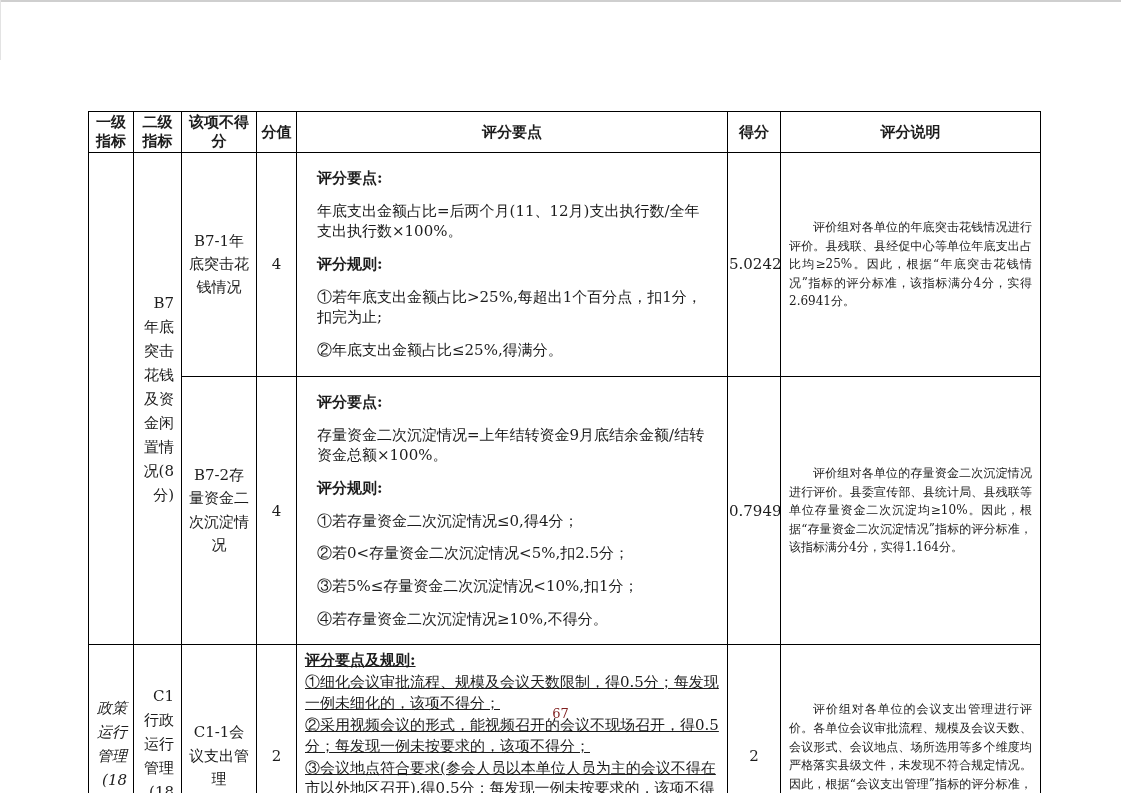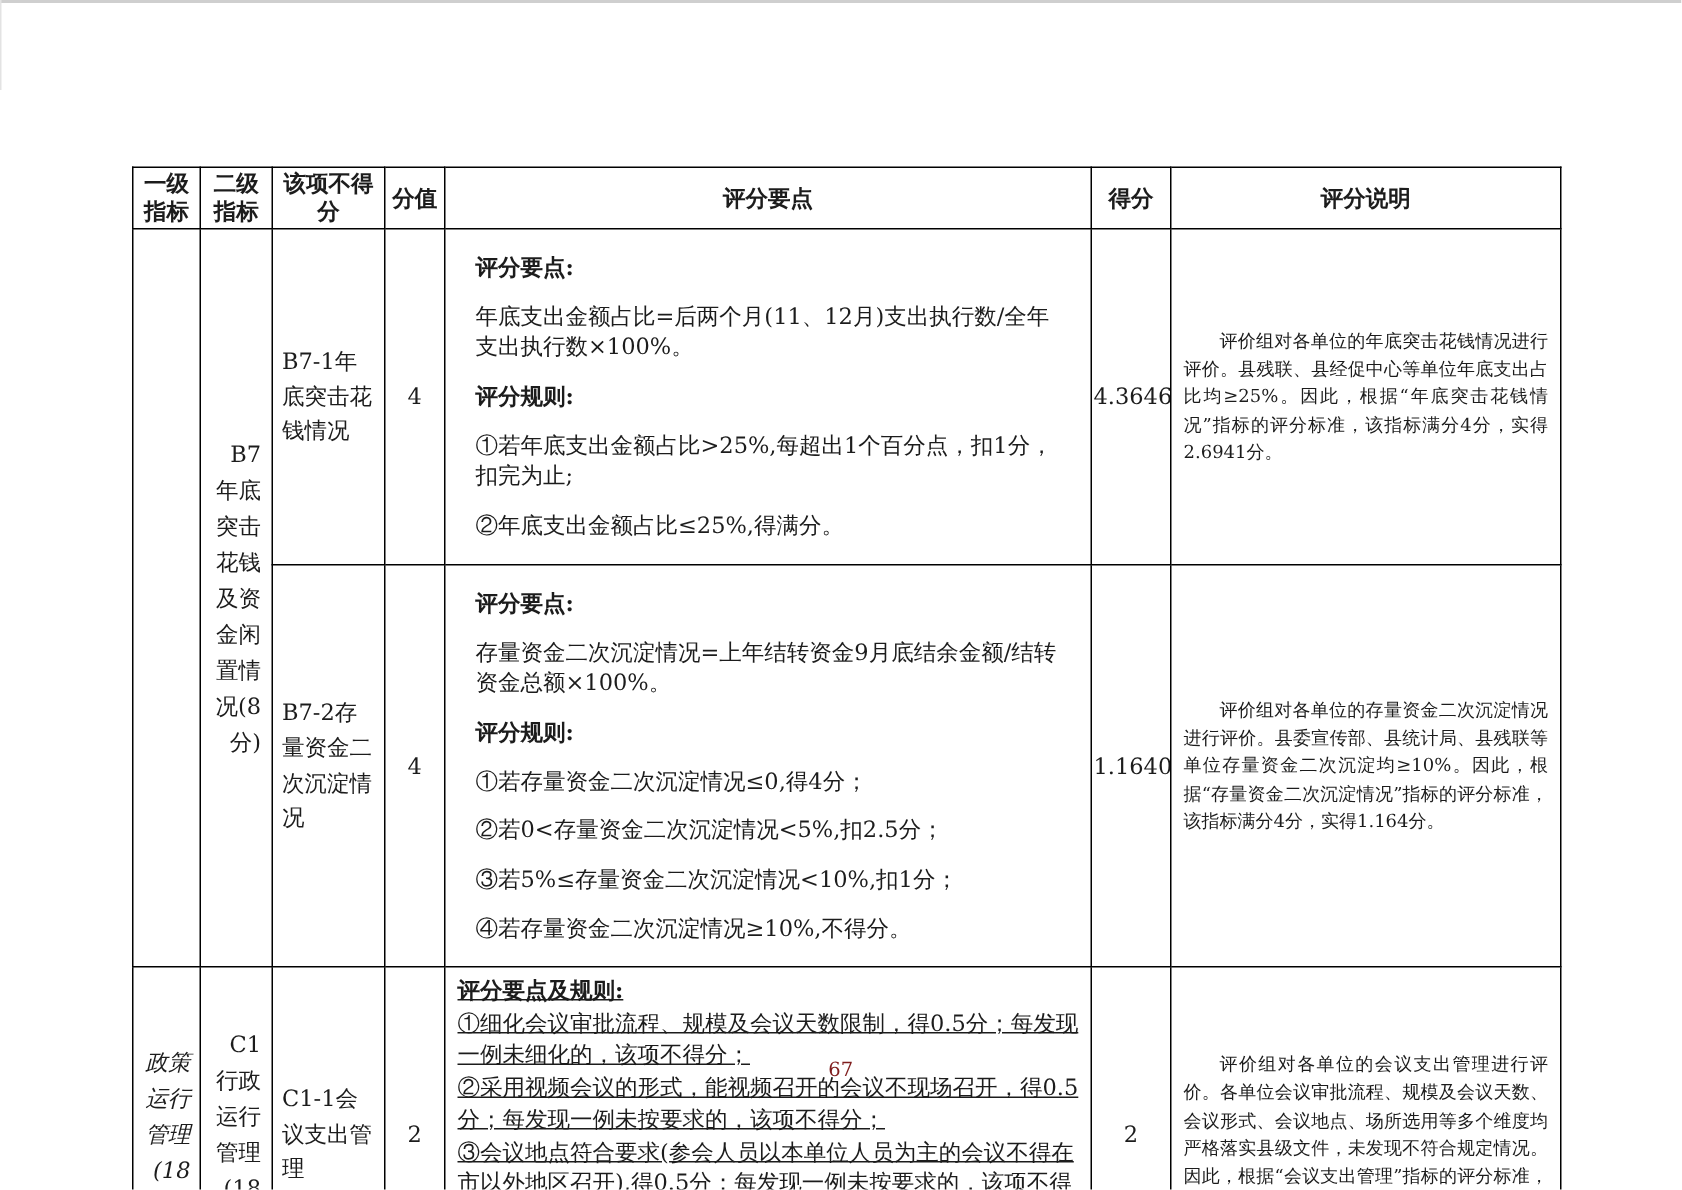--- a/index.html
+++ b/index.html
@@ -30,21 +30,21 @@
   }
   tr.row1{height:158px;}
   tr.row2{height:172px;}
   tr.row3{height:172px;}
 
   td.cell-l1, td.cell-l2{
     text-align:right;padding:2px 7px;line-height:1.6;font-size:15.5px;
   }
   td.cell-l1{padding:3px 6px;font-style:italic;}
   td.cell-l3{
-    text-align:left;padding:2px 6px;line-height:1.55;font-size:15.5px;margin-top:40px;
+    text-align:center;padding:2px 6px;line-height:1.55;font-size:15.5px;margin-top:40px;
   }
   td.cell-val, td.cell-score{
     text-align:center;font-size:15px;
   }
   td.cell-points{
     vertical-align:middle;padding:3px 8px;line-height:1.38;
     text-align:left;
   }
   td.cell-points p{margin:12px;white-space:pre-wrap;}
   td.cell-points p.bold{font-weight:bold;}
@@ -93,38 +93,38 @@
       <td class="cell-l2" rowspan="2">B7年底突击花钱及资金闲置情况(8分)</td>
       <td class="cell-l3">B7-1年底突击花钱情况</td>
       <td class="cell-val">4</td>
       <td class="cell-points">
         <p class="bold">评分要点:</p>
         <p>年底支出金额占比=后两个月(11、12月)支出执行数/全年支出执行数×100%。</p>
         <p class="bold">评分规则:</p>
         <p>①若年底支出金额占比&gt;25%,每超出1个百分点，扣1分，扣完为止;</p>
         <p>②年底支出金额占比≤25%,得满分。</p>
       </td>
-      <td class="cell-score">4.3646</td>
+      <td class="cell-score">5.0242</td>
       <td class="cell-desc">
         <p>评价组对各单位的年底突击花钱情况进行评价。县残联、县经促中心等单位年底支出占比均≥25%。因此，根据“年底突击花钱情况”指标的评分标准，该指标满分4分，实得2.6941分。</p>
       </td>
     </tr>
     <tr class="row2">
       <td class="cell-l3">B7-2存量资金二次沉淀情况</td>
       <td class="cell-val">4</td>
       <td class="cell-points">
         <p class="bold">评分要点:</p>
         <p>存量资金二次沉淀情况=上年结转资金9月底结余金额/结转资金总额×100%。</p>
         <p class="bold">评分规则:</p>
         <p>①若存量资金二次沉淀情况≤0,得4分；</p>
         <p>②若0&lt;存量资金二次沉淀情况&lt;5%,扣2.5分；</p>
         <p>③若5%≤存量资金二次沉淀情况&lt;10%,扣1分；</p>
         <p>④若存量资金二次沉淀情况≥10%,不得分。</p>
       </td>
-      <td class="cell-score">1.1640</td>
+      <td class="cell-score">0.7949</td>
       <td class="cell-desc">
         <p>评价组对各单位的存量资金二次沉淀情况进行评价。县委宣传部、县统计局、县残联等单位存量资金二次沉淀均≥10%。因此，根据“存量资金二次沉淀情况”指标的评分标准，该指标满分4分，实得1.164分。</p>
       </td>
     </tr>
     <tr class="row3">
       <td class="cell-l1">政策运行管理(18分)</td>
       <td class="cell-l2">C1行政运行管理(18分)</td>
       <td class="cell-l3">C1-1会议支出管理</td>
       <td class="cell-val">2</td>
       <td class="cell-points">

